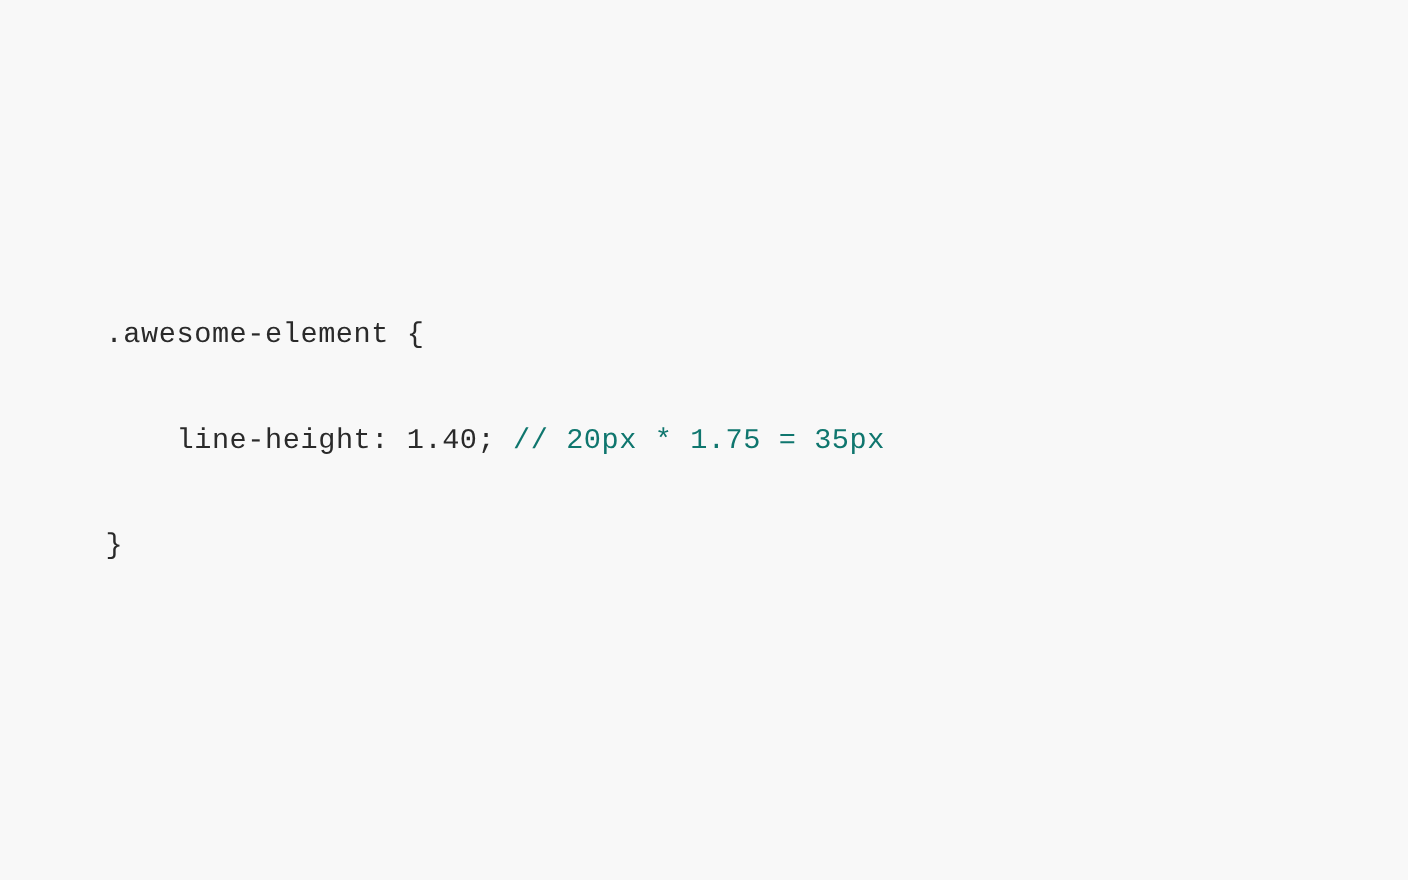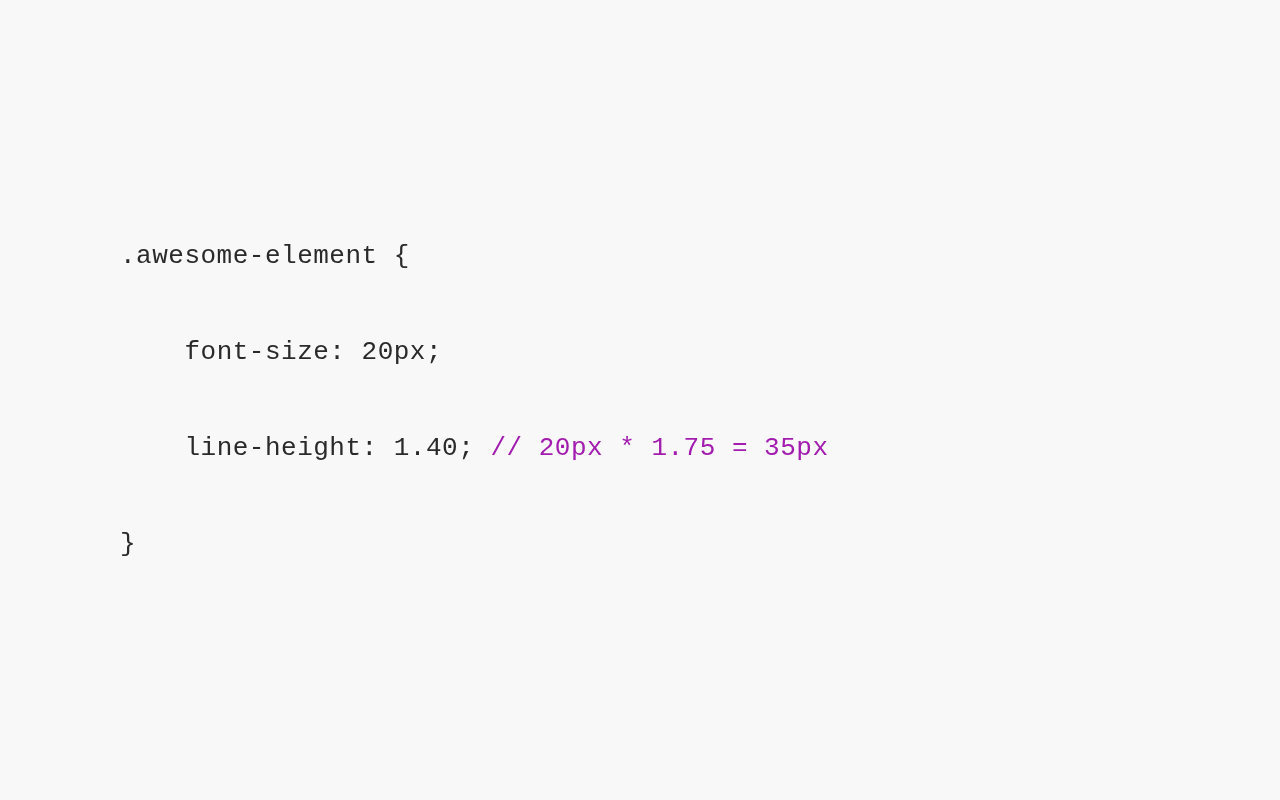--- a/index.html
+++ b/index.html
@@ -10,35 +10,34 @@
     body {
       width: 1280px;
       height: 800px;
       background: #f8f8f8;
       display: flex;
       align-items: center;
       justify-content: flex-start;
       font-family: "Courier New", Courier, monospace;
     }
     .code-block {
-      padding-left: 120px;
+      padding-left: 96px;
       font-size: 26px;
       line-height: 1.85;
       color: #2a2a2a;
       white-space: pre;
       letter-spacing: 0.5px;
     }
     .code-line {
       display: block;
     }
     .comment {
-      color: #a21caf;
+      color: #0f766e;
     }
   </style>
 </head>
 <body>
 
 <div class="code-block">
 <span class="code-line">.awesome-element {</span>
-<span class="code-line"><span>    </span><span>font-size: 20px;</span></span>
 <span class="code-line"><span>    </span><span>line-height: 1.40; </span><span class="comment">// 20px * 1.75 = 35px</span></span>
 <span class="code-line">}</span>
 </div>
 
 </body></html>

